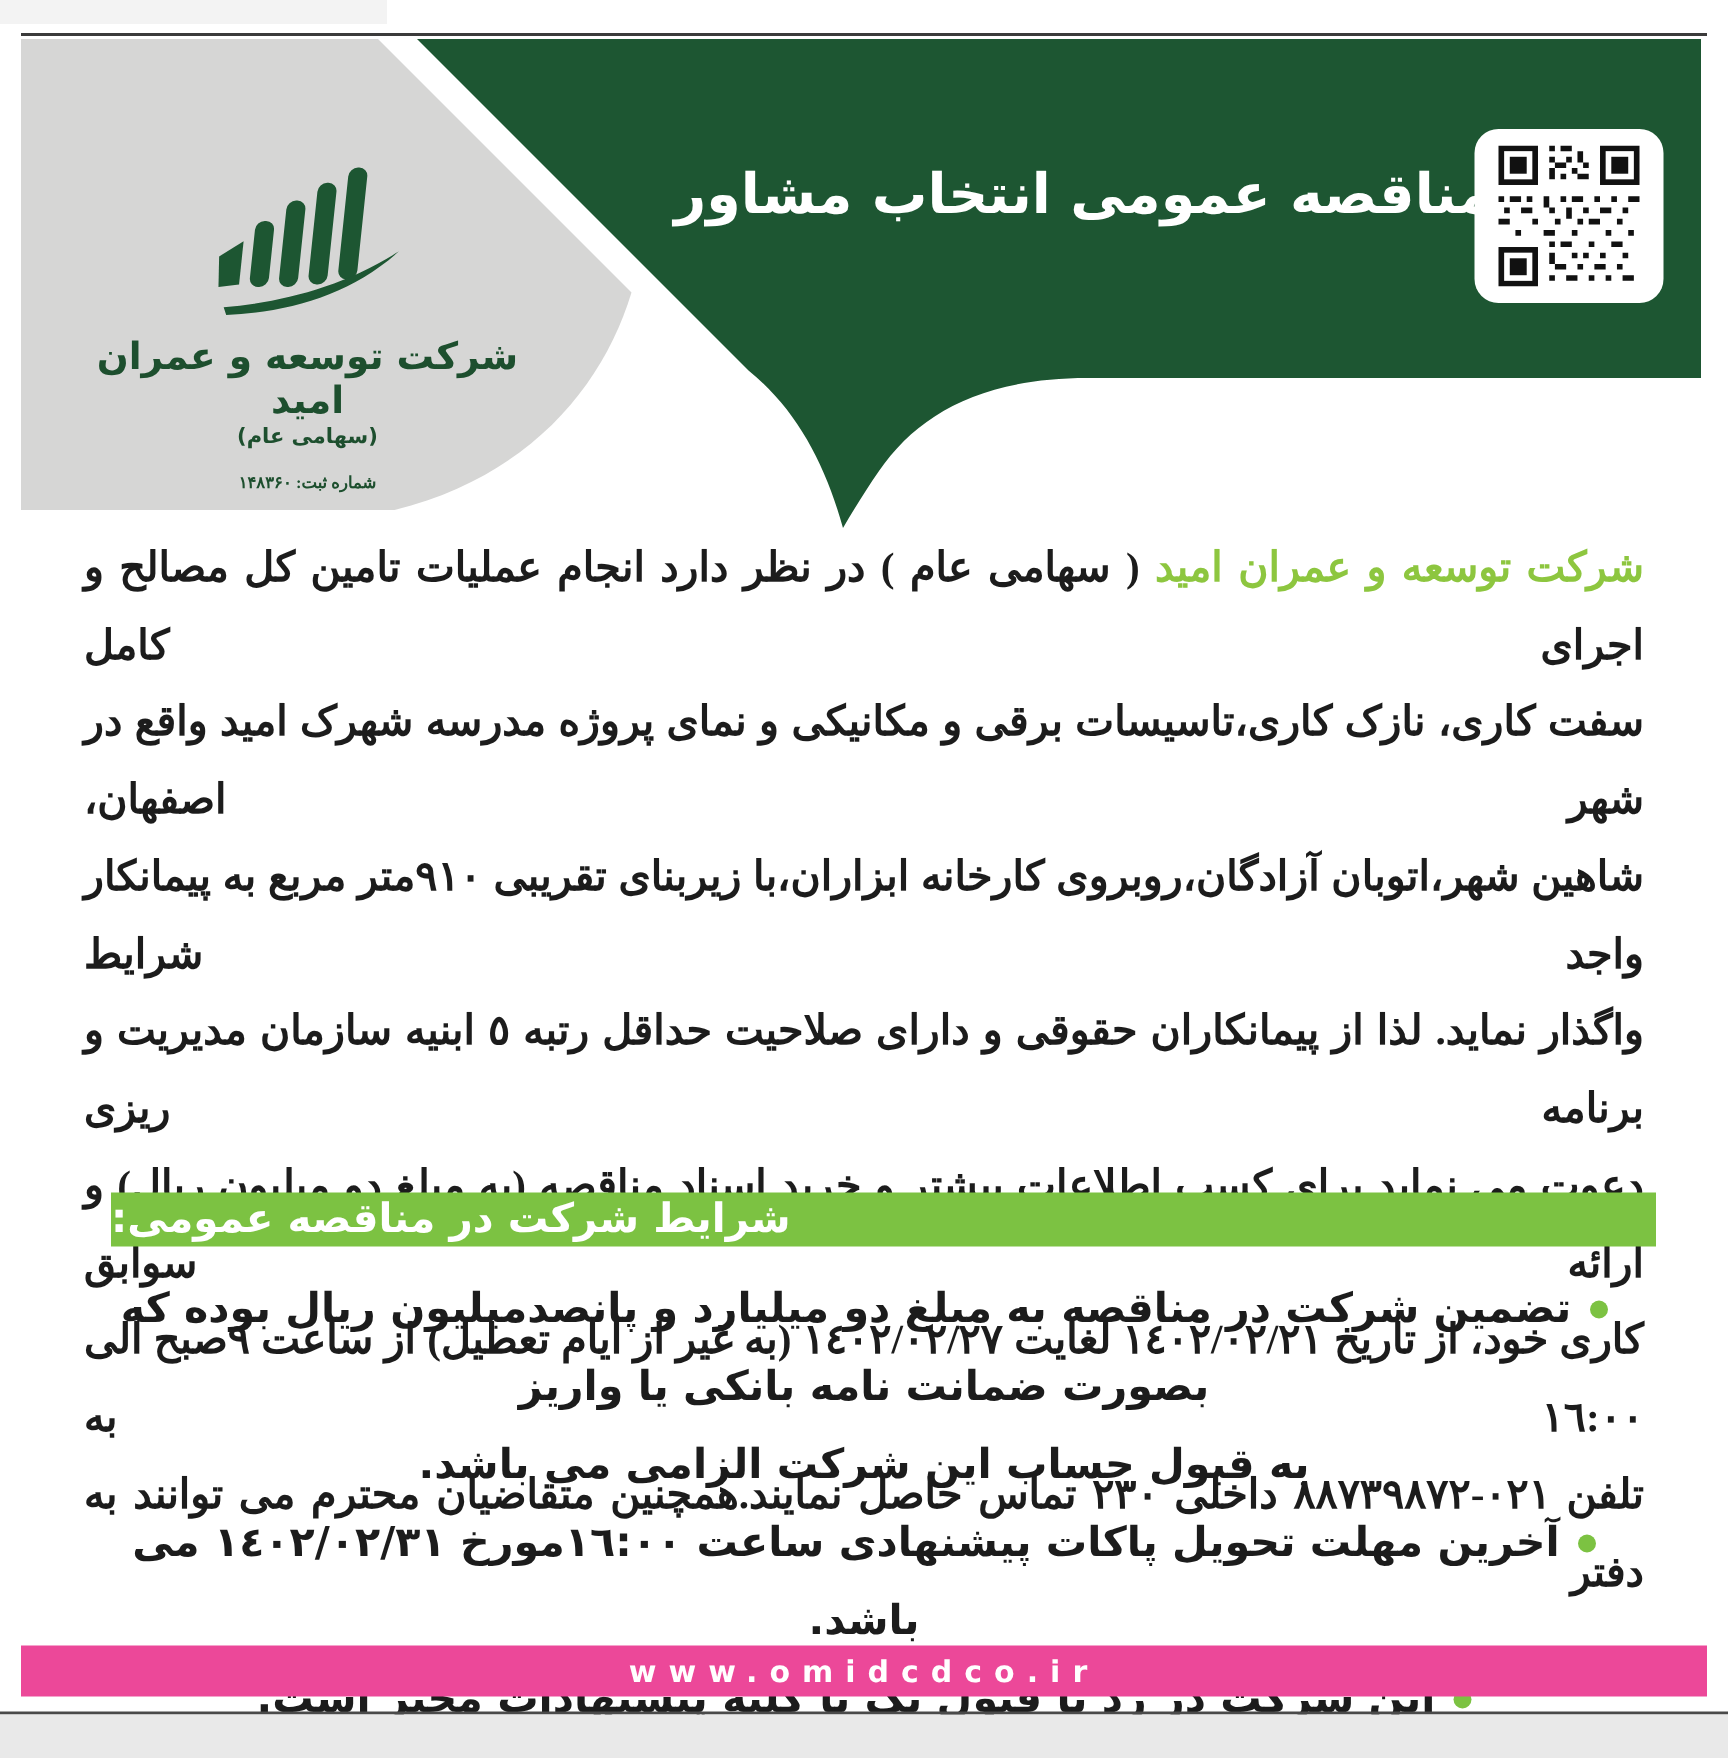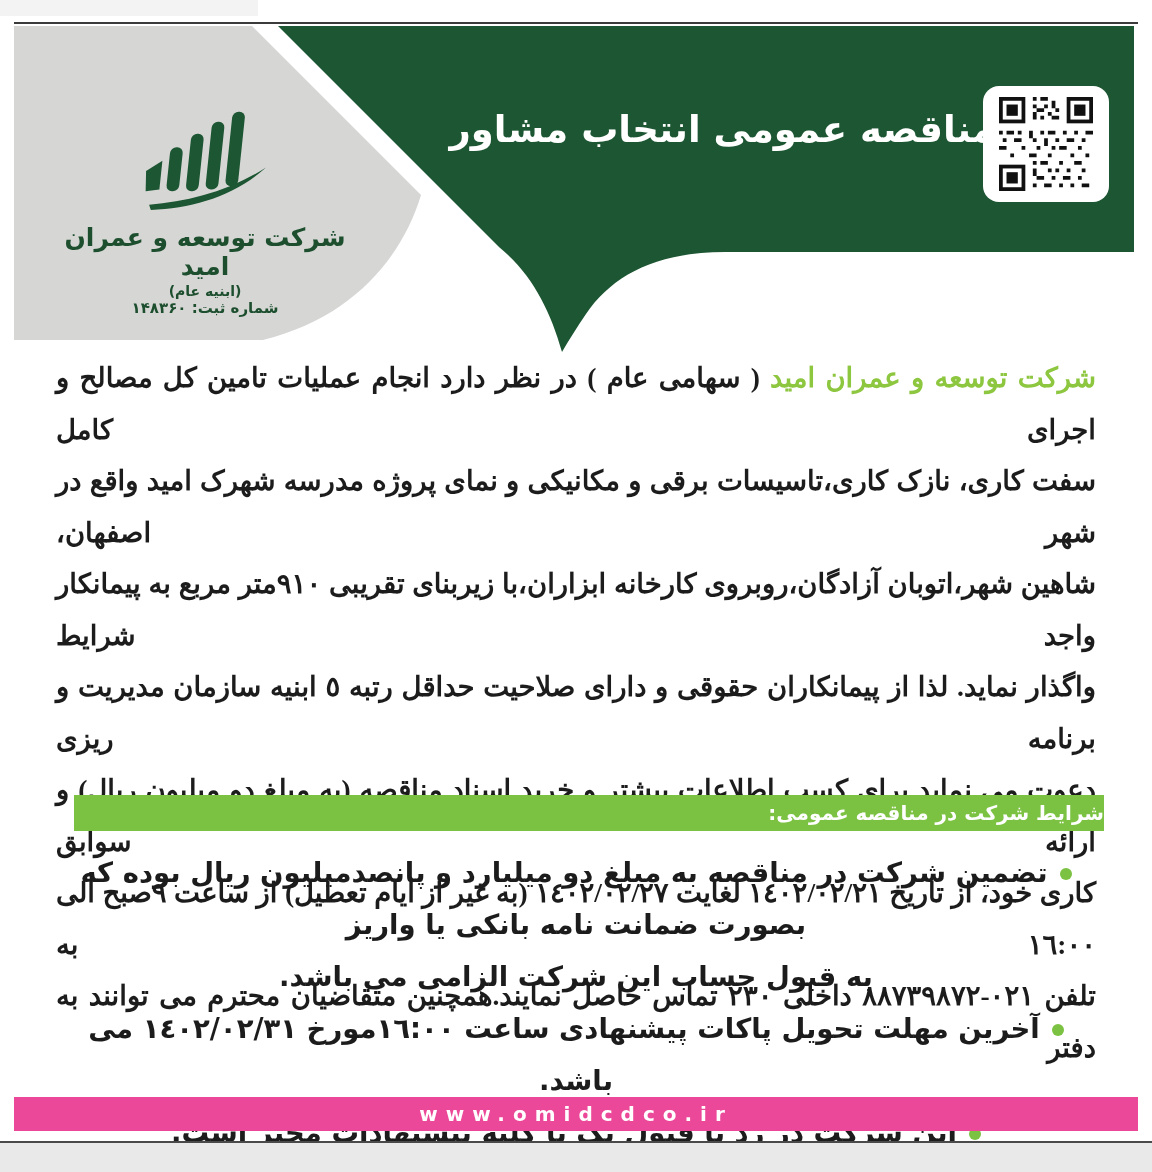--- a/index.html
+++ b/index.html
@@ -13,35 +13,35 @@
   .bottom-strip{position:absolute;left:0;top:1143px;width:1152px;height:29px;background:#e9e9e9;}
 
   
   .header-art{position:absolute;left:0;top:0;width:1152px;height:360px;}
 
   
   .logo-block{position:absolute;left:40px;top:110px;width:330px;text-align:center;color:#1d4f2e;}
   .logo-mark{display:inline-block;}
   .logo-company{font-size:25px;font-weight:bold;margin-top:4px;letter-spacing:0.5px;}
   .logo-type{font-size:14px;font-weight:bold;margin-top:2px;}
-  .logo-reg{font-size:15px;font-weight:bold;margin-top:0;}
+  .logo-reg{font-size:11px;font-weight:bold;margin-top:16px;font-family:Liberation Serif, serif;}
 
   
   .header-title{position:absolute;right:157px;top:108px;color:#ffffff;font-size:37px;font-weight:bold;white-space:nowrap;}
   .qr-box{position:absolute;left:983px;top:86px;width:126px;height:116px;background:#ffffff;border-radius:16px;display:flex;align-items:center;justify-content:center;}
   .qr-box svg{width:102px;height:94px;}
 
   
   .body-text{position:absolute;right:56px;top:352px;width:1040px;font-size:27.5px;font-weight:bold;color:#1c1c1c;line-height:51.5px;}
   .body-text .line{text-align:justify;text-align-last:justify;font-family:Liberation Serif, serif;}
   .green-text{color:#8dc63f;}
 
   
   .section-bar{position:absolute;right:48px;top:795px;width:1030px;height:36px;background:#7cc242;color:#ffffff;
-    font-size:20px;font-weight:bold;line-height:36px;text-align:right;}
+    font-size:27px;font-weight:bold;line-height:36px;text-align:left;}
 
   
   .conditions{position:absolute;right:56px;top:846px;width:1040px;font-size:27.5px;font-weight:bold;color:#1c1c1c;}
   .cond-row{line-height:52px;text-align:center;}
   .bullet-dot{display:inline-block;width:12px;height:12px;border-radius:50%;background:#7cc242;margin-left:12px;vertical-align:middle;}
 
   
   .footer-bar{position:absolute;left:14px;top:1097px;width:1124px;height:34px;background:#ec4899;color:#ffffff;
     display:flex;align-items:center;justify-content:center;}
   .footer-url{font-size:20px;font-weight:bold;letter-spacing:8px;direction:ltr;font-family:"DejaVu Sans",sans-serif;}
@@ -66,21 +66,21 @@
           <path d="M38 72 L56 60 L56 94 L40 96 Z"></path>
           <rect x="64" y="44" width="15" height="52" rx="7"></rect>
           <rect x="87" y="28" width="15" height="68" rx="7"></rect>
           <rect x="110" y="14" width="15" height="80" rx="7"></rect>
           <rect x="133" y="2" width="15" height="88" rx="7"></rect>
         </g>
         <path d="M34 112 C80 108 128 96 172 68 C134 102 86 116 36 118 Z" fill="#1d5632"></path>
       </svg>
     </span>
     <div class="logo-company">شرکت توسعه و عمران امید</div>
-    <div class="logo-type">(ابنیه عام)</div>
+    <div class="logo-type">(سهامی عام)</div>
     <div class="logo-reg">
       <span>شماره ثبت:</span>
       <span>۱۴۸۳۶۰</span>
     </div>
   </div>
 
   <div class="header-title">مناقصه عمومی انتخاب مشاور</div>
   <div class="qr-box">
     <svg viewBox="0 0 25 25" aria-hidden="true">
       <rect x="0" y="0" width="25" height="25" fill="#ffffff"></rect>

